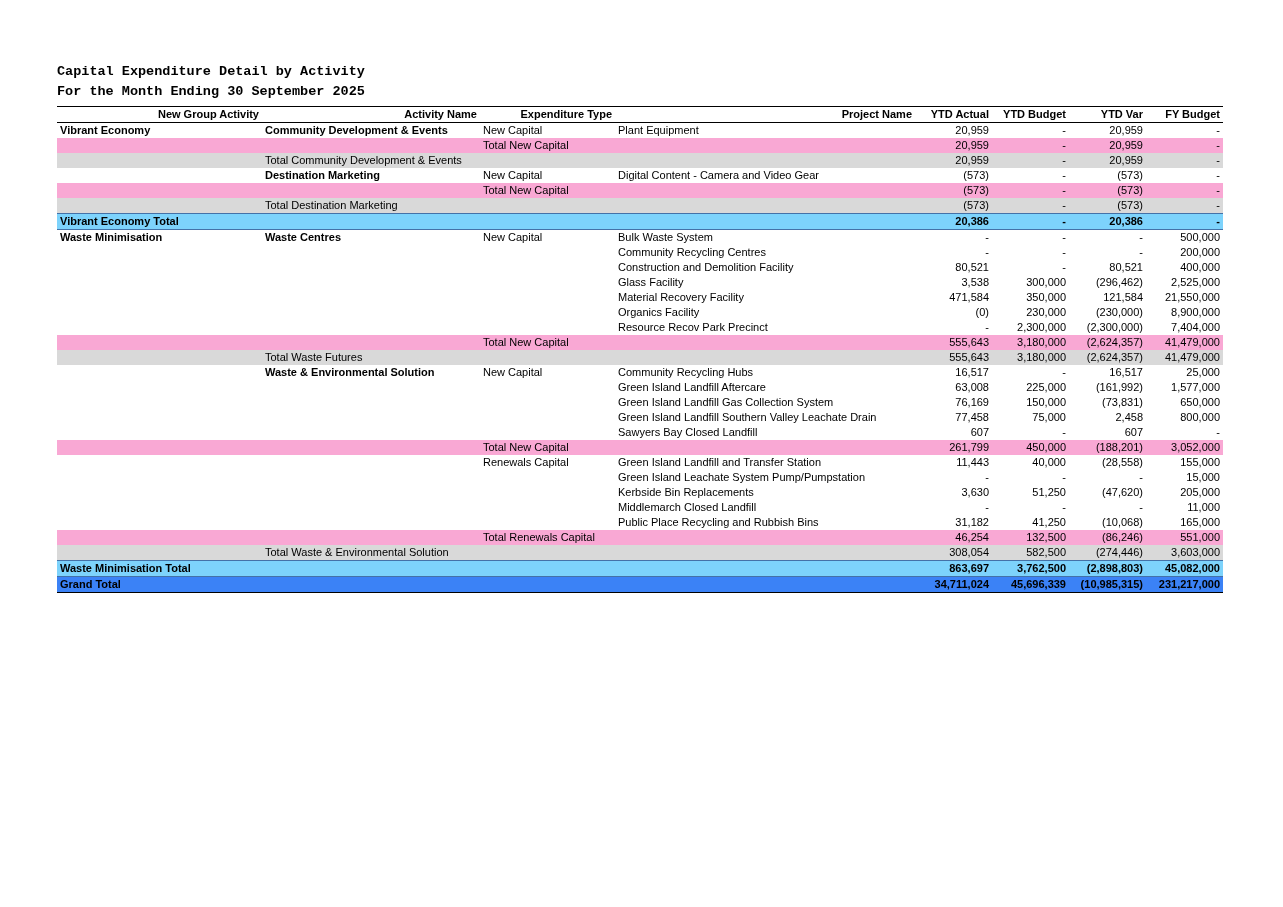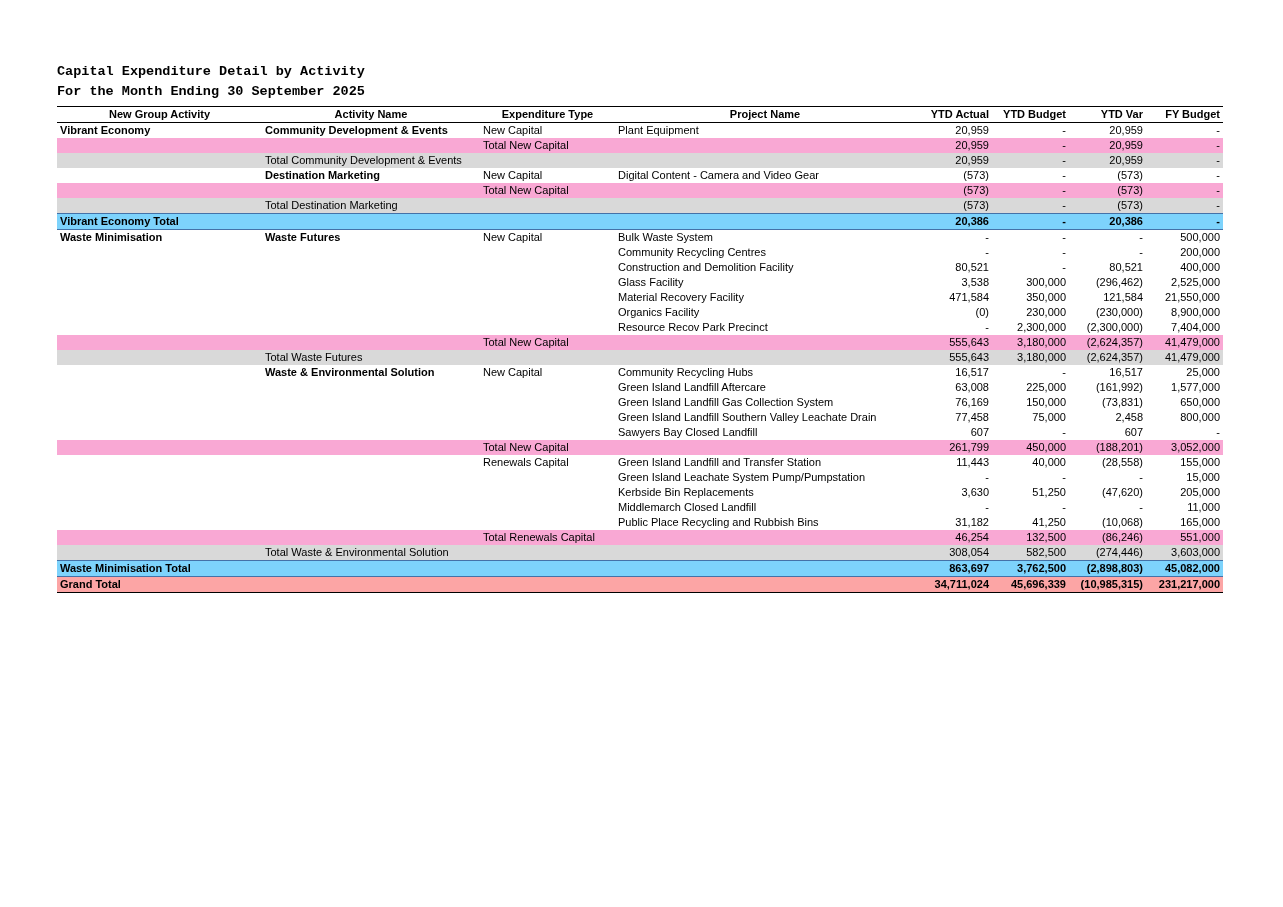--- a/index.html
+++ b/index.html
@@ -53,21 +53,21 @@
   
   col.c-group { width: 205px; }
   col.c-activity { width: 218px; }
   col.c-exptype { width: 135px; }
   col.c-project { width: 300px; }
   col.c-num { width: 77px; }
   col.c-num-wide { width: 77px; }
 
   thead th {
     font-weight: bold;
-    text-align: center;
+    text-align: right;
     border-top: 1.2px solid #000;
     border-bottom: 1.2px solid #000;
     height: 16px;
     line-height: 16px;
   }
   thead th.num { text-align: right; }
 
   td.num { text-align: right; }
   td.ind-group { padding-left: 3px; font-weight: bold; }
   td.ind-act { padding-left: 18px; font-weight: bold; }
@@ -76,21 +76,21 @@
 
   tr.row-shade td { background: #f9a8d4; }
   tr.row-subtotal td { background: #d9d9d9; font-weight: normal; }
   tr.row-grouptotal td {
     background: #7dd3fc;
     font-weight: bold;
     border-top: 1px solid #4472a8;
     border-bottom: 1px solid #4472a8;
   }
   tr.row-grandtotal td {
-    background: #fca5a5;
+    background: #3b82f6;
     font-weight: bold;
     border-top: 1px solid #4472a8;
     border-bottom: 1.2px solid #000;
   }
 </style>
 </head>
 <body>
 
 <div class="page">
 
@@ -188,21 +188,21 @@
           <td class="ind-act"></td>
           <td class="ind-exp"></td>
           <td class="ind-proj"></td>
           <td class="num">20,386</td>
           <td class="num">-</td>
           <td class="num">20,386</td>
           <td class="num">-</td>
         </tr>
         <tr>
           <td class="ind-group">Waste Minimisation</td>
-          <td class="ind-act">Waste Futures</td>
+          <td class="ind-act">Waste Centres</td>
           <td class="ind-exp">New Capital</td>
           <td class="ind-proj">Bulk Waste System</td>
           <td class="num">-</td>
           <td class="num">-</td>
           <td class="num">-</td>
           <td class="num">500,000</td>
         </tr>
         <tr>
           <td class="ind-group"></td>
           <td class="ind-act"></td>

